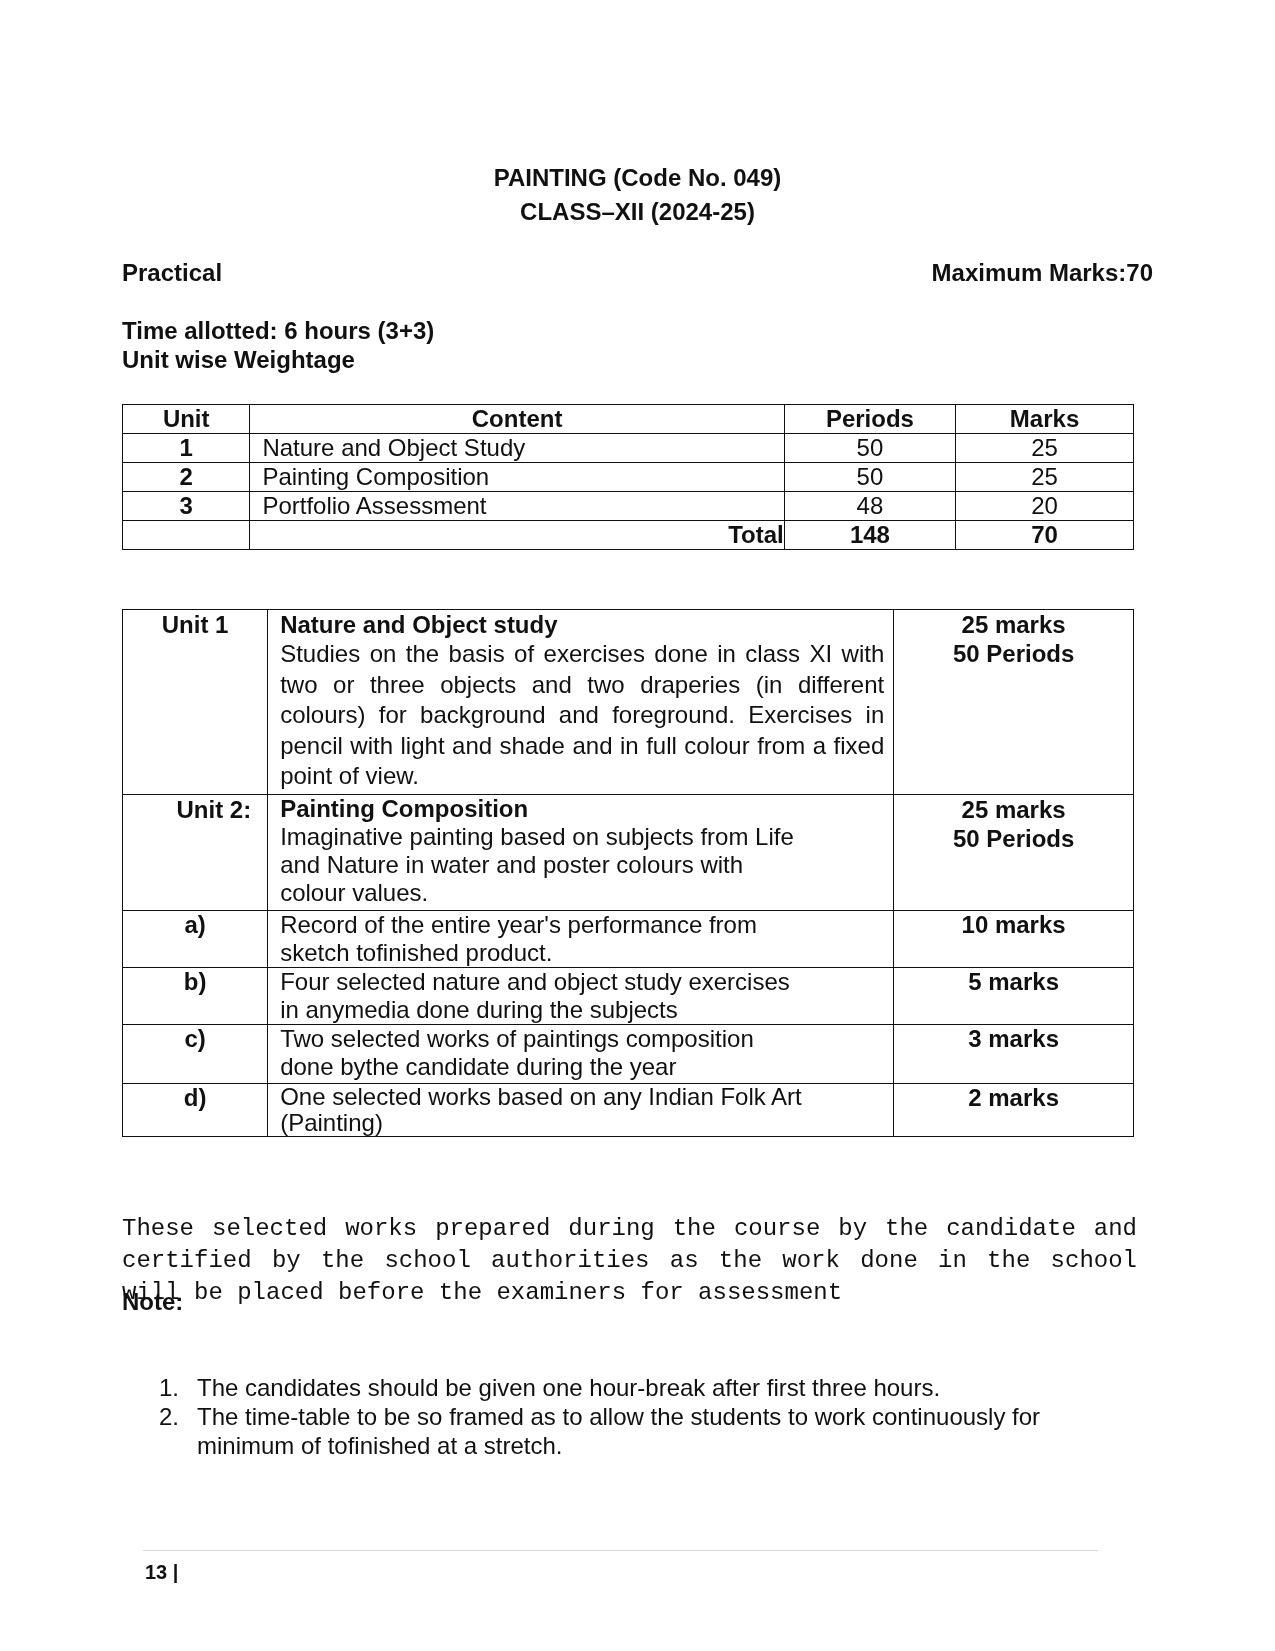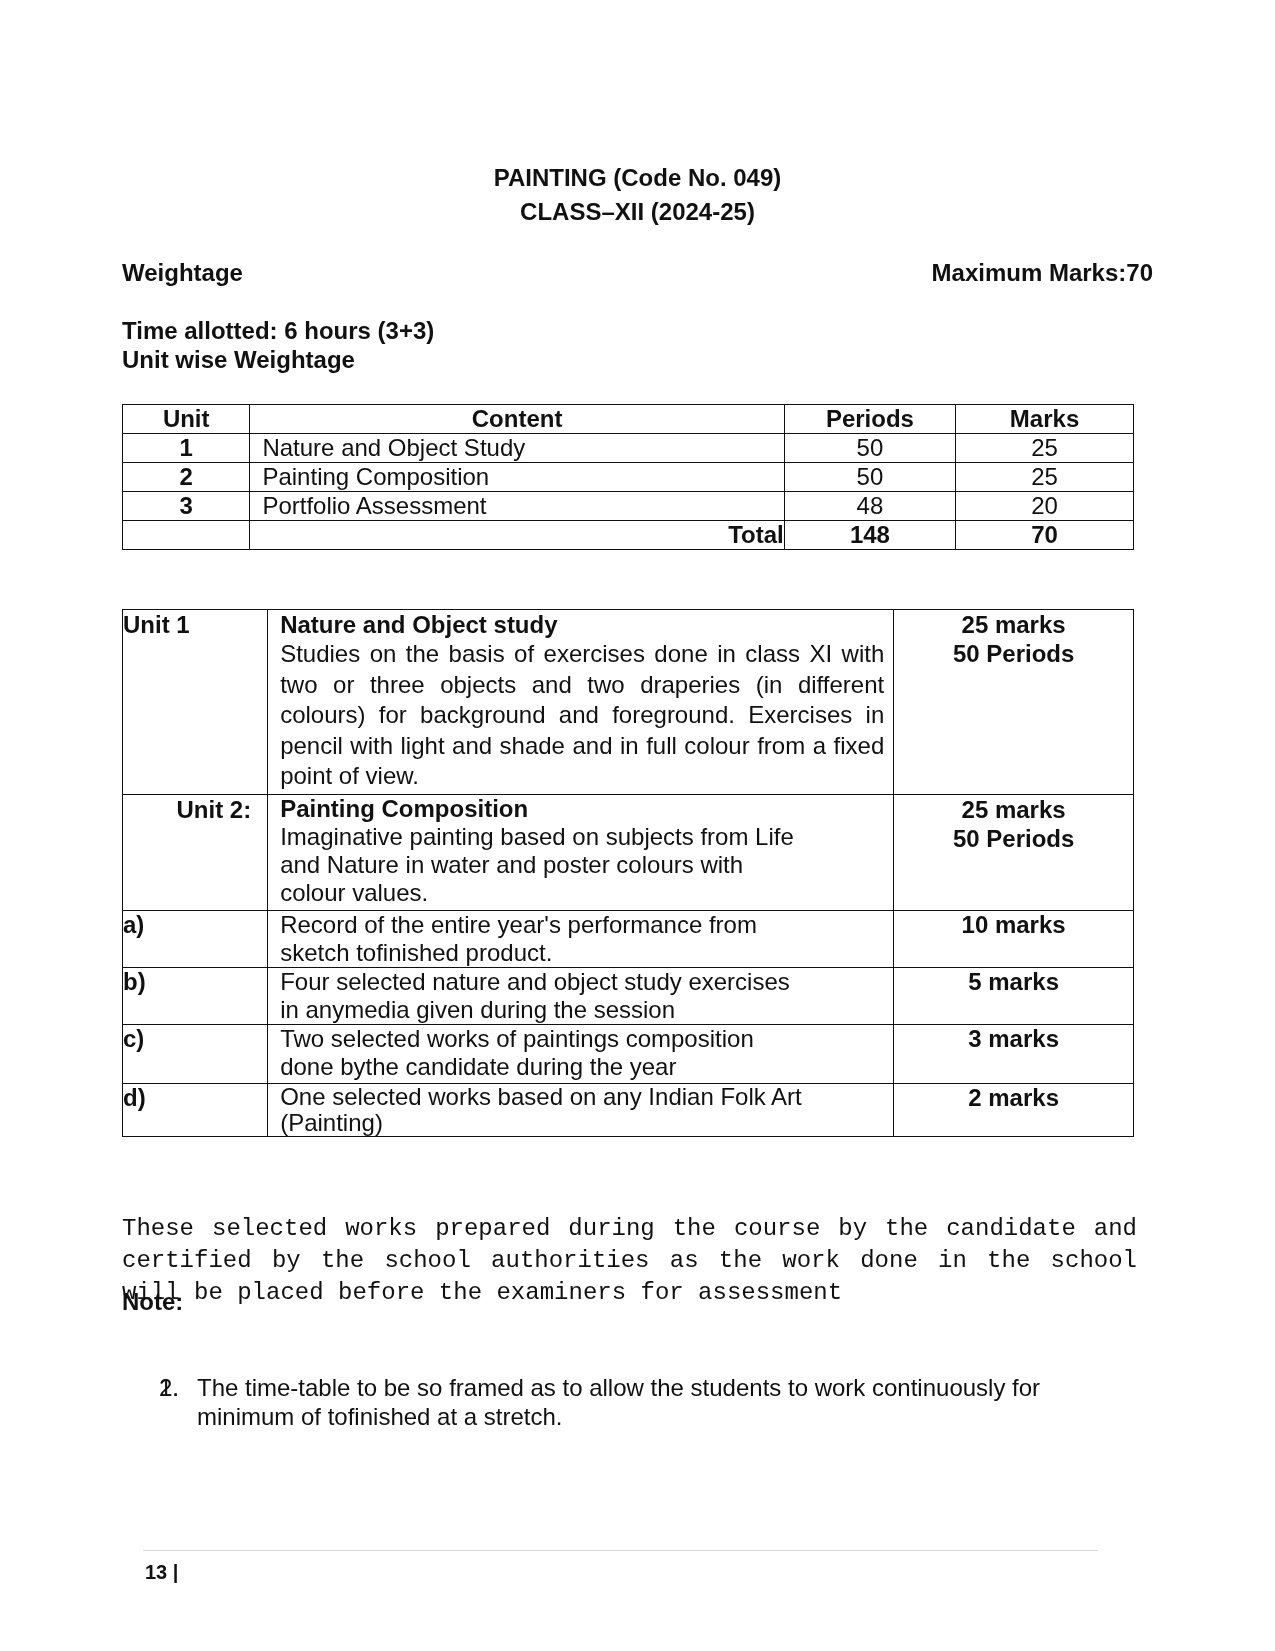--- a/index.html
+++ b/index.html
@@ -25,21 +25,21 @@
     #weightage .c-content { width: 529px; padding-left: 12px; }
     #weightage .c-num { width: 172px; text-align: center; }
     #weightage .c-num2 { width: 179px; text-align: center; }
     #weightage .total td { font-weight: bold; }
     #weightage .total .c-content { text-align: right; padding-left: 0; }
 
     
     #details { left: 122px; top: 609px; width: 1012px; font-size: 24px; }
     #details td { line-height: 29px; }
     #details .u { width: 148px; font-weight: bold; text-align: right; padding-right: 16px; box-sizing: border-box; }
-    #details .u.center { text-align: left; padding-right: 0; }
+    #details .u.center { text-align: center; padding-right: 0; }
     #details .c { width: 620px; padding: 0 9px 0 12px; }
     #details .m { width: 244px; font-weight: bold; text-align: center; }
     #details .c .h { font-weight: bold; }
     #details .justify { text-align: justify; text-align-last: left; line-height: 30.5px; }
     #details .sub td { line-height: 28px; }
 
     .para { left: 122px; width: 1015px; font-size: 24px; line-height: 32px; text-align: justify; font-family: Liberation Mono, monospace; }
     .note-title { left: 122px; font-size: 24px; font-weight: bold; }
     .notes { left: 122px; width: 1010px; font-size: 24px; line-height: 29px; margin: 0; padding: 0; list-style: none; }
     .notes li { position: relative; padding-left: 75px; }
@@ -47,21 +47,21 @@
 
     .footer-rule { left: 143px; top: 1550px; width: 955px; height: 1px; background: #d8d8d8; }
     .page-num { left: 145px; top: 1560px; font-size: 20px; font-weight: bold; line-height: 24px; }
   </style>
 </head>
 <body>
 
 <div class="abs title" style="top:163px;">PAINTING (Code No. 049)</div>
 <div class="abs title" style="top:197px;">CLASS–XII (2024-25)</div>
 
-<div class="abs lbl" style="left:122px; top:259px;">Weightage</div>
+<div class="abs lbl" style="left:122px; top:259px;">Practical</div>
 <div class="abs lbl" style="right:122px; top:259px;">Maximum Marks:70</div>
 
 <div class="abs lbl" style="left:122px; top:317px;">Time allotted: 6 hours (3+3)</div>
 <div class="abs lbl" style="left:122px; top:346px;">Unit wise Weightage</div>
 
 <table id="weightage">
   <tbody>
       <tr>
     <th class="c-unit">Unit</th>
     <th class="c-content" style="padding-left:0;">Content</th>
@@ -126,21 +126,21 @@
     <td class="c">
       <div>Record of the entire year's performance from</div>
       <div>sketch tofinished product.</div>
     </td>
     <td class="m">10 marks</td>
   </tr>
   <tr class="sub" style="height:57px;">
     <td class="u center">b)</td>
     <td class="c">
       <div>Four selected nature and object study exercises</div>
-      <div>in anymedia given during the session</div>
+      <div>in anymedia done during the subjects</div>
     </td>
     <td class="m">5 marks</td>
   </tr>
   <tr class="sub" style="height:59px;">
     <td class="u center">c)</td>
     <td class="c">
       <div>Two selected works of paintings composition</div>
       <div>done bythe candidate during the year</div>
     </td>
     <td class="m">3 marks</td>
@@ -155,20 +155,21 @@
   </tr>
 </tbody>
   </table>
 
 <div class="abs para" style="top:1213px;">These selected works prepared during the course by the candidate and certified by the school authorities as the work done in the school will be placed before the examiners for assessment</div>
 
 <div class="abs note-title" style="top:1288px;">Note:</div>
 <ul class="abs notes" style="top:1373px;">
   <li>
     <span class="num">1.</span>
+    <span>The candidates should be given one hour-break after first three hours.</span>
   </li>
   <li>
     <span class="num">2.</span>
     <span>The time-table to be so framed as to allow the students to work continuously for minimum of tofinished at a stretch.</span>
   </li>
 </ul>
 
 <div class="abs footer-rule"></div>
 <div class="abs page-num">13 |</div>
 

